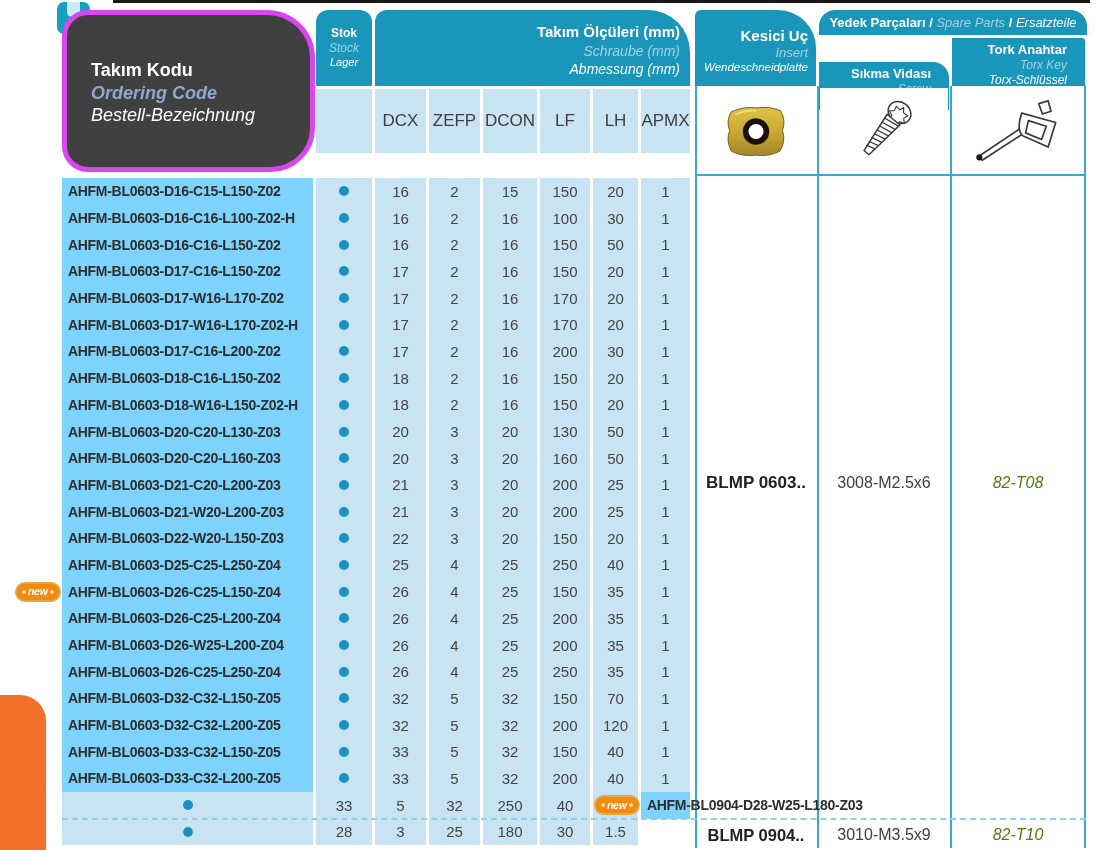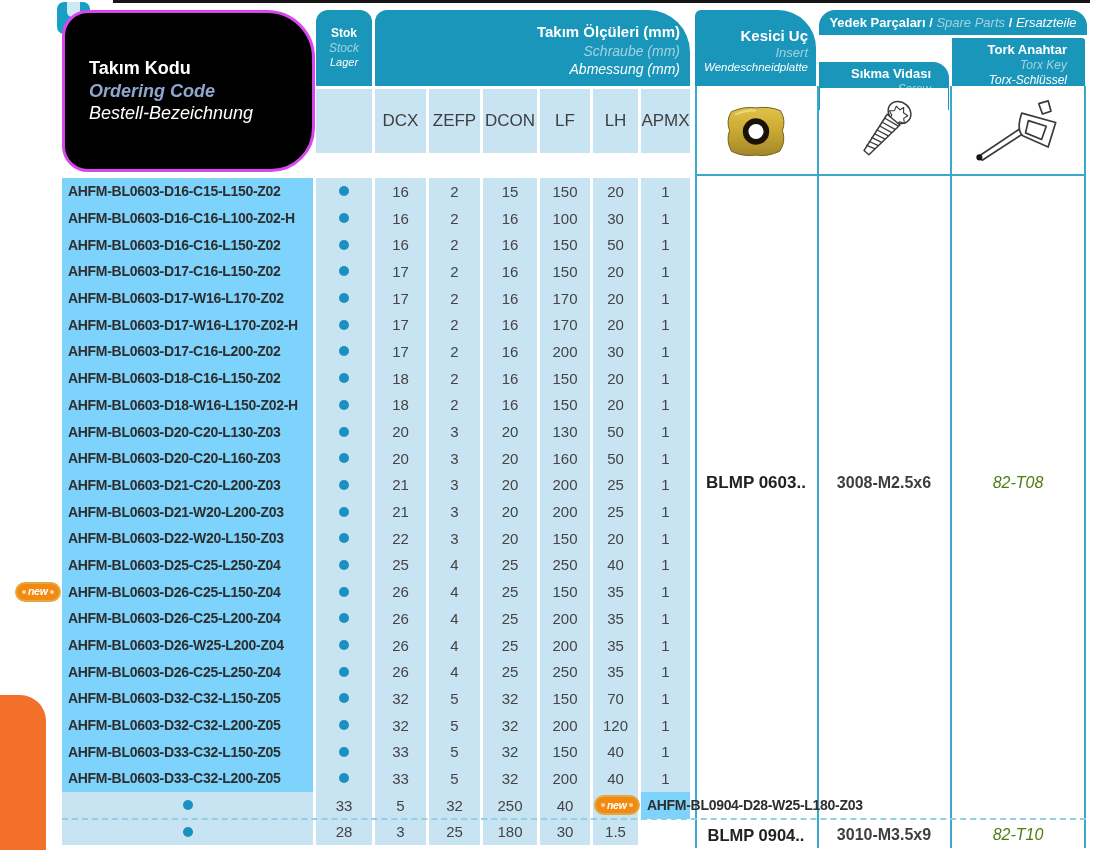--- a/index.html
+++ b/index.html
@@ -6,21 +6,21 @@
   #canvas{position:relative;width:1112px;height:850px;background:#fff;
           font-family:"Liberation Sans",sans-serif;overflow:hidden;}
 
   
   .top-line{position:absolute;left:113px;top:0;width:977px;height:3px;background:#161616;}
   .corner-tab{position:absolute;left:57px;top:2px;width:33px;height:32px;background:#17A0C4;border-radius:7px;}
   .corner-tab .notch{position:absolute;left:10px;top:0;width:13px;height:15px;background:#CDE9F3;border-radius:0 0 5px 5px;}
 
   
   .blue-box{position:absolute;left:62px;top:10px;width:253px;height:162px;box-sizing:border-box;
-            background:#000000;border:3px solid #d946ef;border-radius:26px 48px 44px 26px;}
+            background:#404040;border:5px solid #d946ef;border-radius:26px 48px 44px 26px;}
   .blue-box .txt{position:absolute;left:24px;top:44px;font-size:18px;line-height:1.25;color:#fff;}
   .bb-tr{font-weight:bold;}
   .bb-en{font-weight:bold;font-style:italic;color:#8FA6CF;}
   .bb-de{font-style:italic;}
 
   
   .teal{background:#1A96BB;color:#fff;box-sizing:border-box;position:absolute;}
   .hd-sub{font-style:italic;color:#A3D2E2;}
   .hd-de{font-style:italic;color:#fff;}
   .stok-hd{left:316px;top:10px;width:56px;height:76px;border-radius:12px 12px 0 0;
@@ -72,21 +72,21 @@
          display:flex;align-items:center;gap:2px;height:16px;padding:0 5px;
          background:#F28A12;border:2px solid #E2A93E;border-radius:10px;
          color:#fff;font-size:10.5px;font-weight:bold;font-style:italic;line-height:1;}
   .bdot{width:4px;height:4px;border-radius:50%;background:#F8D9A0;}
 
   
   .gl{position:absolute;text-align:center;}
   .g1{top:469px;height:28px;line-height:28px;}
   .g2{top:822px;height:26px;line-height:26px;}
   .gl-insert{left:697px;width:118px;font-weight:bold;font-size:17px;color:#222;}
-  .gl-screw{left:820px;width:128px;font-size:16px;color:#3E3E3E;font-weight:bold;}
+  .gl-screw{left:820px;width:128px;font-size:16px;color:#3E3E3E;}
   .gl-torx{left:953px;width:130px;font-size:16px;color:#4d7c0f;font-style:italic;}
   .g2.gl-insert{font-size:16.5px;}
 
   .dashed-sep{position:absolute;left:62px;top:818px;width:1024px;border-top:2px dashed #8FD0E2;}
   .orange-tab{position:absolute;left:0;top:695px;width:46px;height:155px;background:#F2702A;border-radius:0 26px 0 0;}
 </style>
 </head>
 <body>
 
 <div id="canvas">

